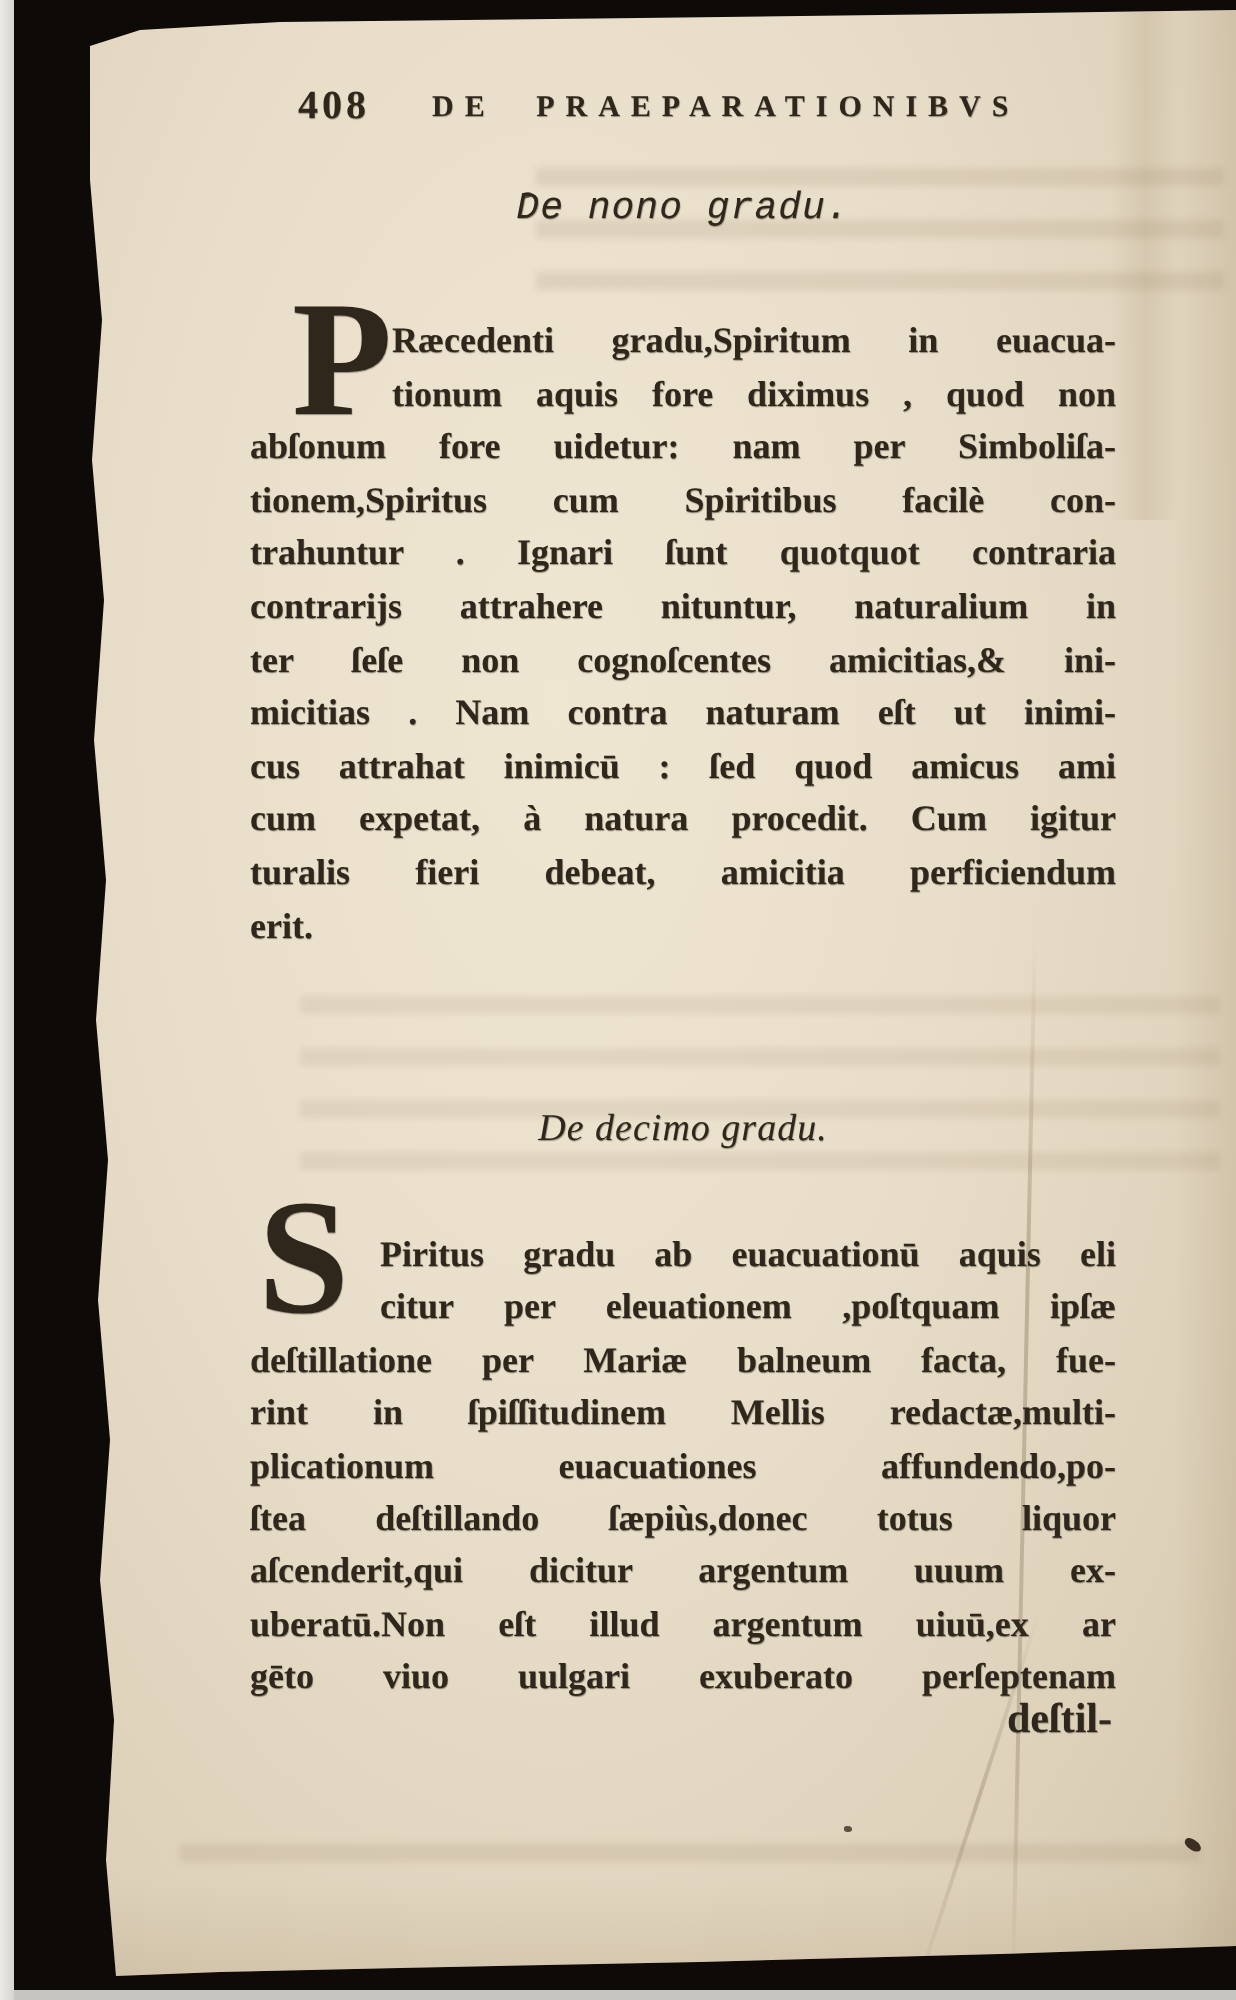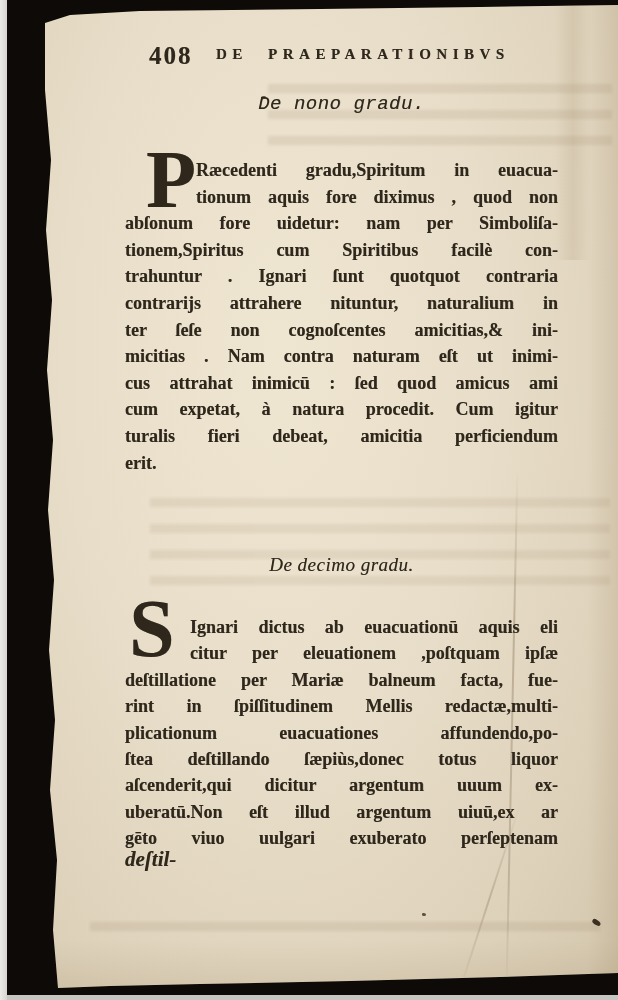--- a/index.html
+++ b/index.html
@@ -53,21 +53,21 @@
   }
   .speck{position:absolute;background:#3a2f21;border-radius:40% 60% 50% 50%;}
   .speck1{left:592px;top:920px;width:9px;height:5px;transform:rotate(32deg);}
   .speck2{left:422px;top:913px;width:4px;height:3px;opacity:.8;}
   .speck3{left:261px;top:96px;width:5px;height:3px;opacity:.75;transform:rotate(-15deg);}
 
   .ink{color:#2f271c;text-shadow:0.3px 0.3px 0.5px rgba(47,39,28,0.45);}
 
   .folio{
     position:absolute;left:149px;top:42px;
-    font-size:25px;font-weight:700;letter-spacing:2px;text-align:center;
+    font-size:20px;font-weight:700;letter-spacing:2px;text-align:center;
   }
   .running-header{
     position:absolute;left:216px;top:46px;
     font-size:15px;font-weight:700;letter-spacing:5.5px;word-spacing:11px;
   }
   .section-heading{
     position:absolute;left:125px;width:433px;text-align:center;
     font-style:italic;font-size:19px;letter-spacing:0.5px;
   }
   .h1{top:93px;font-family:Liberation Mono, monospace;}
@@ -86,21 +86,21 @@
   .line{
     height:26.6px;line-height:26.6px;overflow:hidden;
     text-align:justify;text-align-last:justify;
   }
   .para2 .line{height:26.4px;line-height:26.4px;}
   .para1 .line.indented{padding-left:71px;}
   .para2 .line.indented{padding-left:65px;}
   .line.flush{text-align-last:left;}
   .catchword-row{
     position:absolute;left:125px;top:847px;width:431px;
-    font-size:21px;font-weight:700;font-style:italic;
+    text-align:right;font-size:21px;font-weight:700;
   }
 </style>
 </head>
 <body>
 
 <div class="strip-left"></div>
 <div class="strip-bottom"></div>
 
 <div class="page">
   <div class="fold-shadow"></div>
@@ -131,21 +131,21 @@
       <div class="line">cus attrahat inimicū : ſed quod amicus ami</div>
       <div class="line">cum expetat, à natura procedit. Cum igitur</div>
       <div class="line">turalis fieri debeat, amicitia perficiendum</div>
       <div class="line flush">erit.</div>
     </div>
 
   <div class="section-heading h2 ink">De decimo gradu.</div>
 
   <div class="dropcap dropcap-s ink">S</div>
   <div class="para para2 ink">
-      <div class="line indented">Ignari dictus ab euacuationū aquis eli</div>
+      <div class="line indented">Piritus gradu ab euacuationū aquis eli</div>
       <div class="line indented">citur per eleuationem ,poſtquam ipſæ</div>
       <div class="line">deſtillatione per Mariæ balneum facta, fue-</div>
       <div class="line">rint in ſpiſſitudinem Mellis redactæ,multi-</div>
       <div class="line">plicationum euacuationes affundendo,po-</div>
       <div class="line">ſtea deſtillando ſæpiùs,donec totus liquor</div>
       <div class="line">aſcenderit,qui dicitur argentum uuum ex-</div>
       <div class="line">uberatū.Non eſt illud argentum uiuū,ex ar</div>
       <div class="line">gēto viuo uulgari exuberato perſeptenam</div>
     </div>
 

